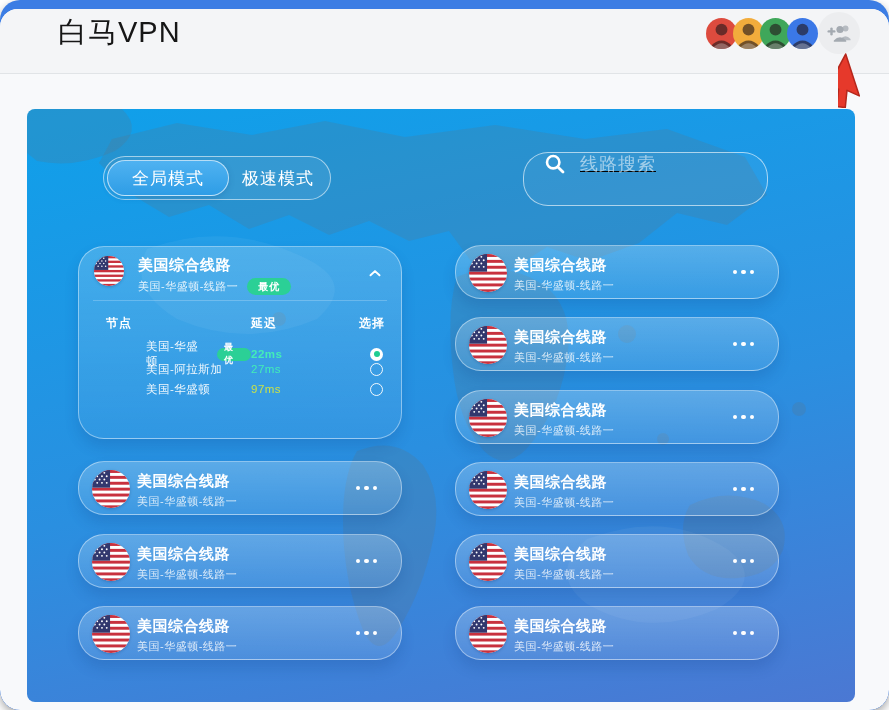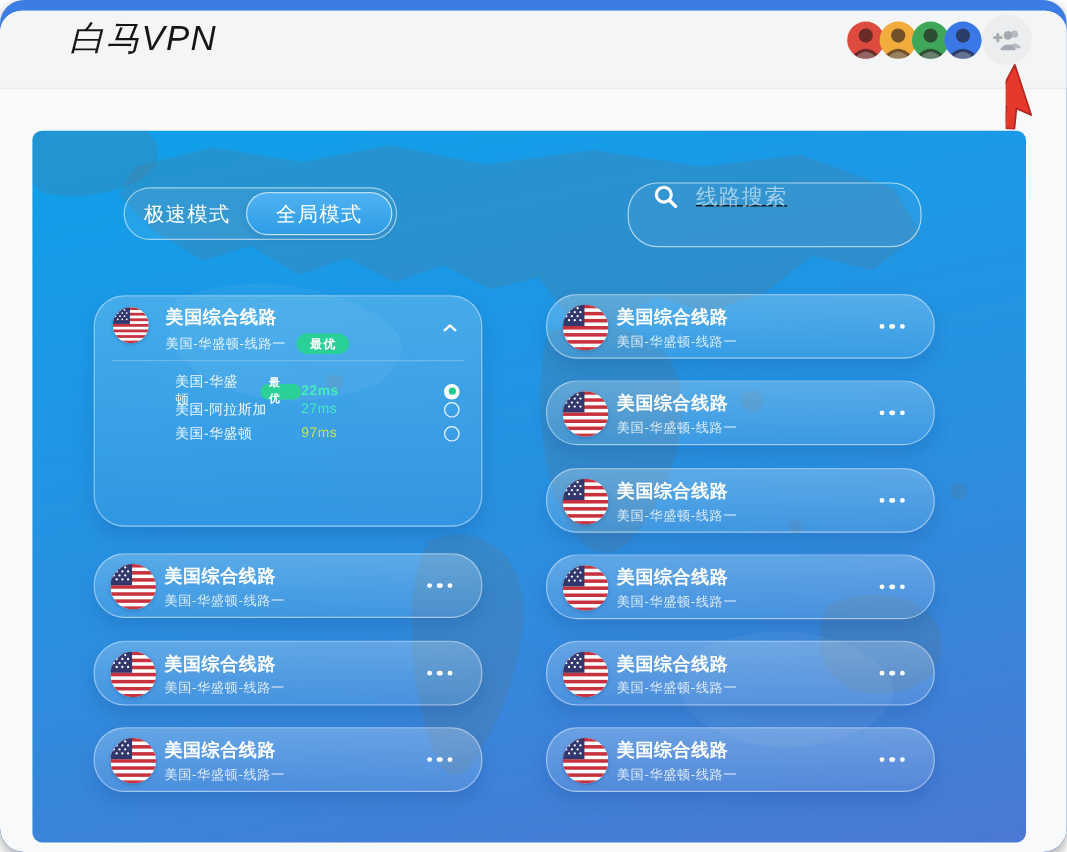--- a/index.html
+++ b/index.html
@@ -3,21 +3,21 @@
 <meta charset="utf-8">
 <style>
   html,body{margin:0;padding:0;background:#fff;}
   body{width:889px;height:710px;font-family:"Liberation Sans","DejaVu Sans",sans-serif;-webkit-font-smoothing:antialiased;}
   *{box-sizing:border-box;}
 
   .window{position:relative;width:889px;height:710px;background:#3C7DE4;border-radius:20px;overflow:hidden;box-shadow:0 4px 10px rgba(0,0,0,.35);}
   .app-surface{position:absolute;left:0;right:0;top:9px;bottom:0;background:#F8F9FB;border-radius:18px 18px 20px 20px;}
 
   
-  .header{position:relative;height:65px;background:#F4F5F7;border-bottom:1px solid #E1E4E7;border-radius:18px 18px 0 0;display:flex;align-items:center;padding:0 29px 16px 58px;font-style:italic;}
+  .header{position:relative;height:65px;background:#F4F5F7;border-bottom:1px solid #E1E4E7;border-radius:18px 18px 0 0;display:flex;align-items:center;padding:0 29px 16px 58px;}
   .app-title{font-size:29px;font-weight:400;color:#161616;letter-spacing:1px;}
   .header-spacer{flex:1;}
   .avatar-row{display:flex;align-items:center;}
   .avatar{width:31px;height:31px;border-radius:50%;margin-left:-4px;overflow:hidden;flex:none;position:relative;}
   .avatar svg{position:absolute;inset:0;}
   .add-user-btn{width:42px;height:42px;border-radius:50%;background:#ECEDEF;margin-left:0px;display:flex;align-items:center;justify-content:center;border:none;cursor:pointer;flex:none;}
 
   
   .content{position:absolute;left:0;right:0;top:65px;bottom:0;}
   .panel{position:absolute;left:27px;top:35px;width:828px;height:593px;border-radius:8px;overflow:hidden;background:linear-gradient(168deg,#0FA0EA 0%,#2A8FE0 55%,#4B78D3 100%);}
@@ -168,22 +168,22 @@
             <circle cx="636" cy="330" r="6"></circle>
             <circle cx="252" cy="210" r="7"></circle>
           </g>
           <g fill="#FFFFFF" fill-opacity="0.05">
             <path d="M120,140 Q200,110 280,150 Q330,175 290,210 Q220,240 150,210 Q100,180 120,140 Z"></path>
             <path d="M560,430 Q640,400 700,440 Q740,470 690,500 Q620,530 560,495 Q520,465 560,430 Z"></path>
           </g>
         </svg>
 
         <div class="tabs">
+          <button class="tab active">全局模式</button>
           <button class="tab inactive">极速模式</button>
-          <button class="tab active">全局模式</button>
         </div>
 
         <div class="search">
           <svg width="22" height="22" viewBox="0 0 22 22">
             <circle cx="9.2" cy="9.2" r="6.2" fill="none" stroke="#FFFFFF" stroke-width="2.6"></circle>
             <line x1="13.9" y1="13.9" x2="19" y2="19" stroke="#FFFFFF" stroke-width="2.8" stroke-linecap="round"></line>
           </svg>
           <input type="text" placeholder="线路搜索" style="">
         </div>
 
@@ -201,20 +201,25 @@
             </div>
           </div>
           <button class="collapse-btn">
             <svg width="16" height="10" viewBox="0 0 16 10">
               <polyline points="2,8 8,2.5 14,8" fill="none" stroke="#FFFFFF" stroke-width="2.6" stroke-linecap="round" stroke-linejoin="round"></polyline>
             </svg>
           </button>
           <div class="x-divider"></div>
 
           <div class="x-table">
+            <div class="t-row t-head">
+              <span>节点</span>
+              <span>延迟</span>
+              <span class="sel-col">选择</span>
+            </div>
 
             <div class="t-row">
               <span class="node-cell">
                 <span>美国-华盛顿</span>
                 <span class="badge small">最优</span>
               </span>
               <span class="lat-cell" style="color: rgb(67, 237, 183); font-weight: bold;">22ms</span>
               <span class="sel-cell">
                   <button class="radio selected"></button>
                 </span>

